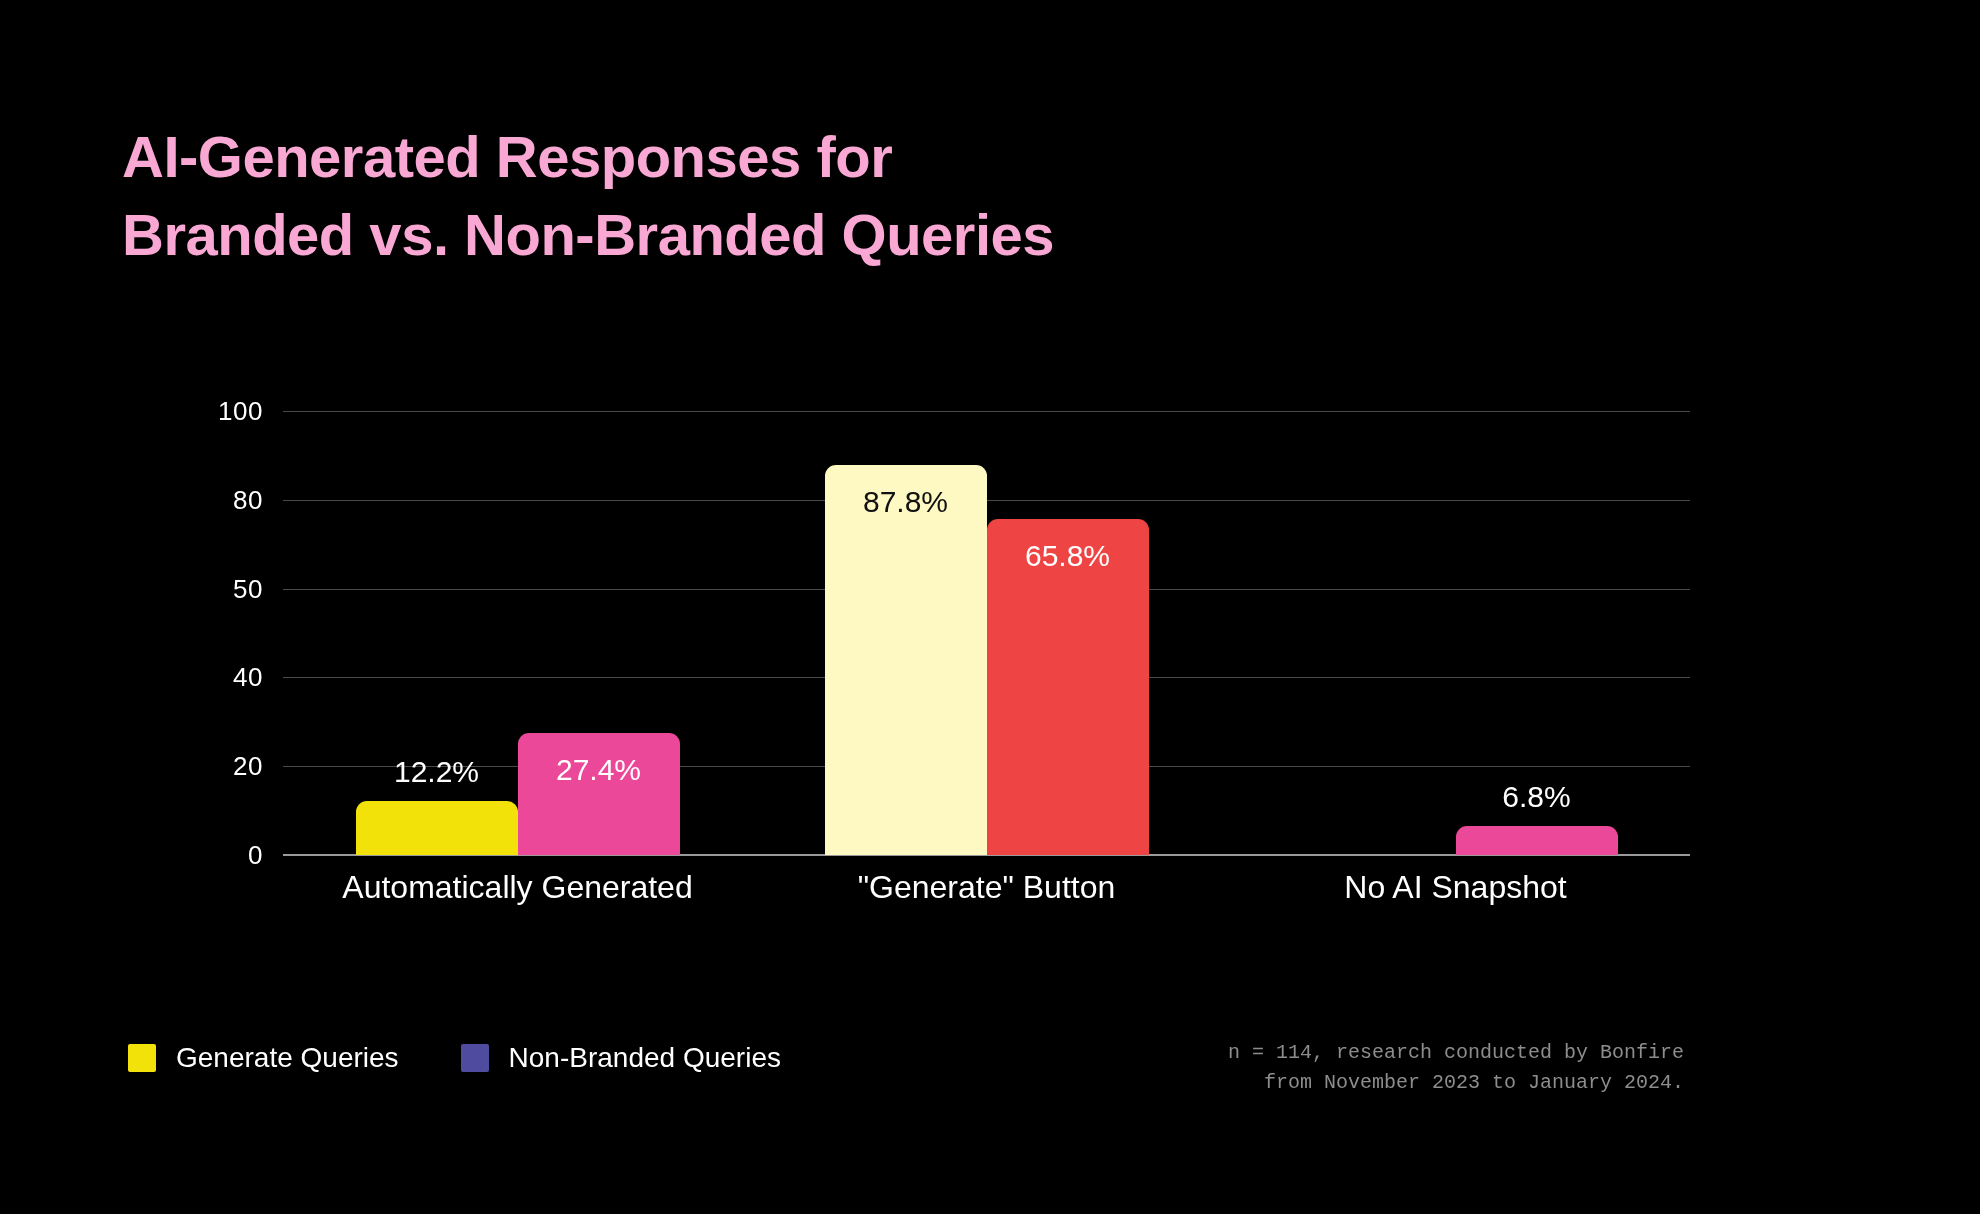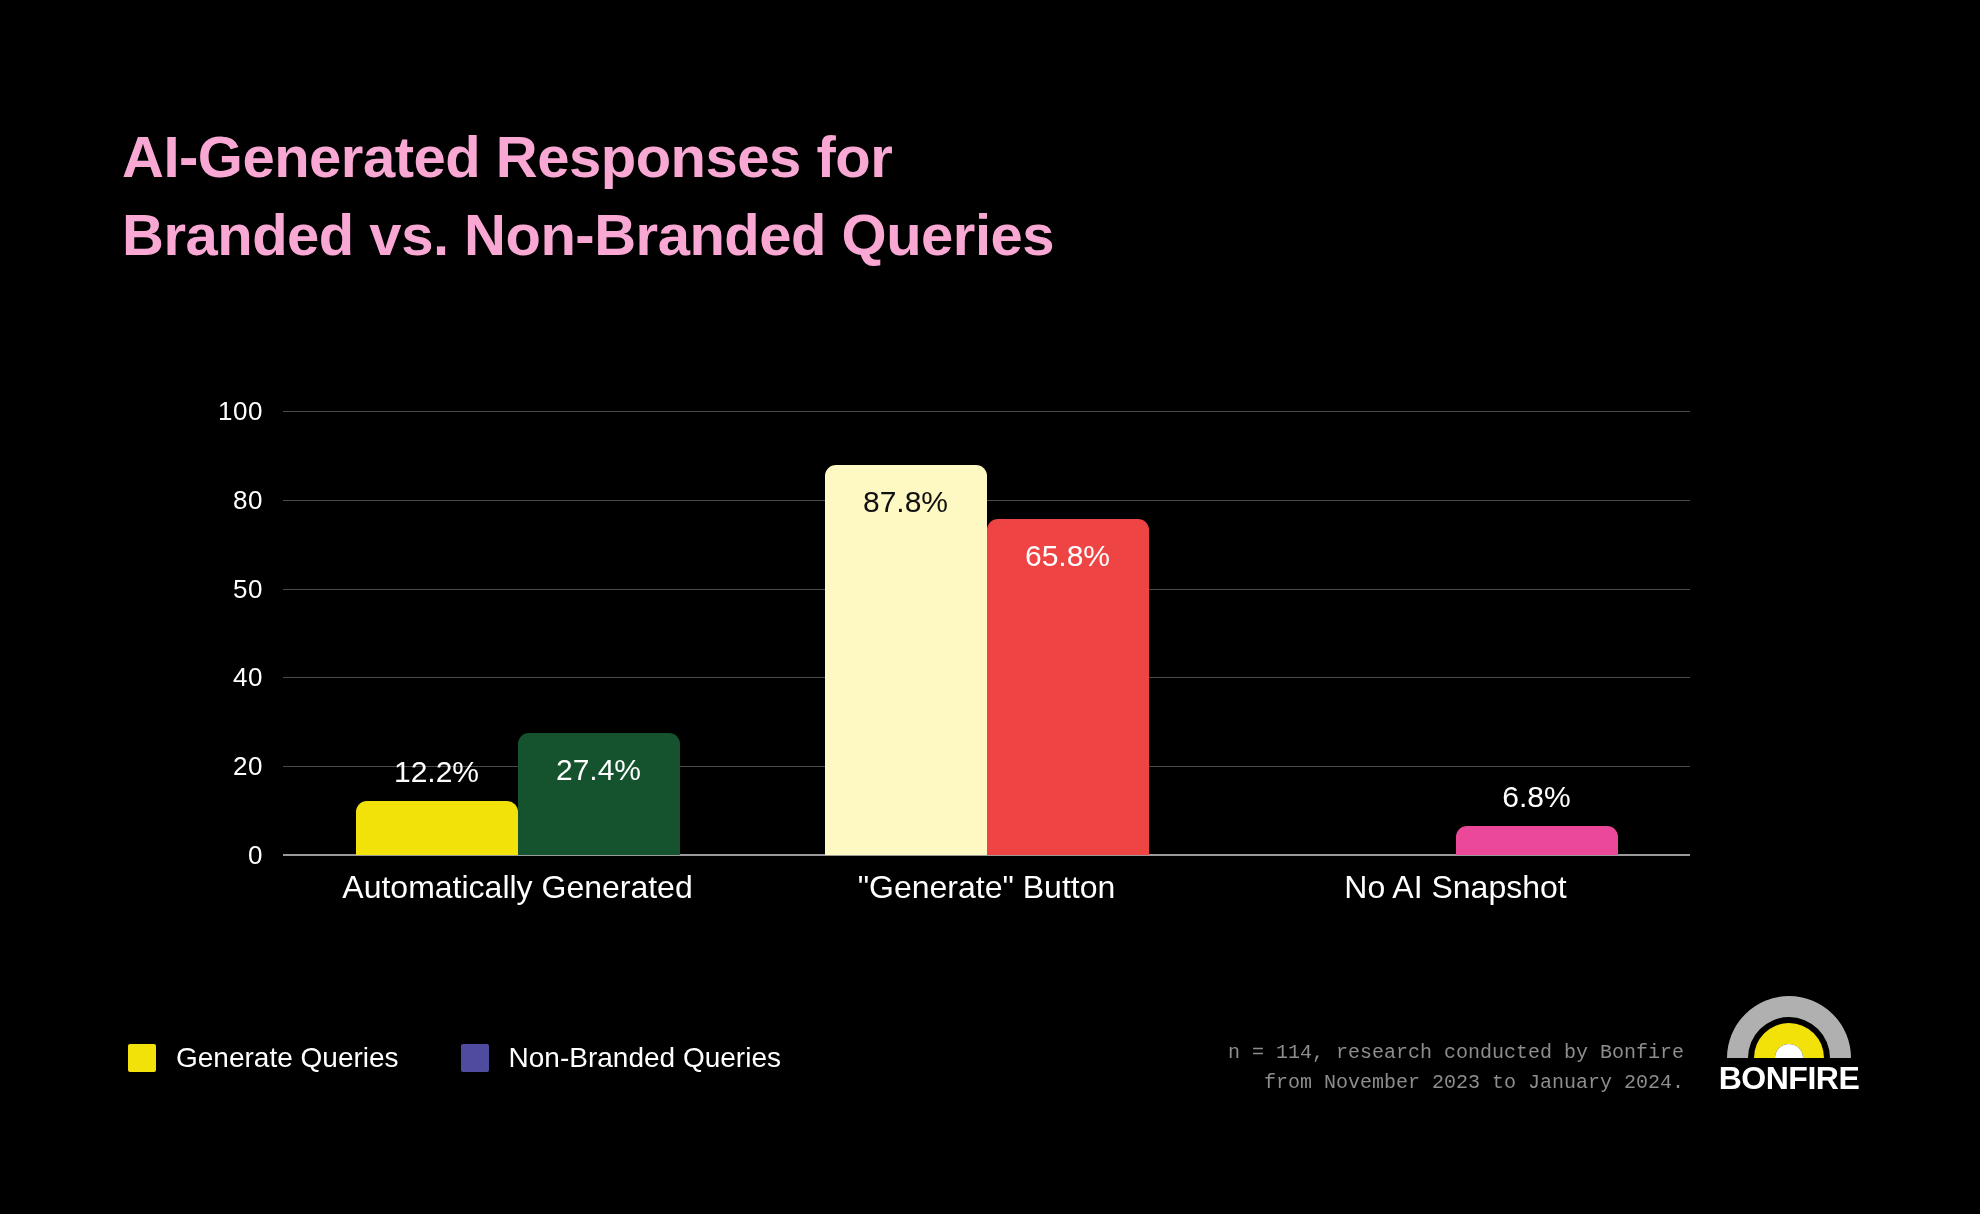--- a/index.html
+++ b/index.html
@@ -169,21 +169,21 @@
           <div class="gridline" style="top: 266.4px;"></div>
           <div class="gridline" style="top: 177.6px;"></div>
           <div class="gridline" style="top: 88.8px;"></div>
           <div class="gridline" style="top: 0px;"></div>
         </div>
       <div class="axisline"></div>
       <div id="bars">
           <div class="bar yellow" style="left: 72.5px; width: 162px; height: 54.168px; background: rgb(242, 226, 9);">
             <div class="barlabel" style="top: -46px; color: rgb(255, 255, 255);">12.2%</div>
           </div>
-          <div class="bar purple" style="left: 234.5px; width: 162px; height: 121.656px; background: #14532d;">
+          <div class="bar purple" style="left: 234.5px; width: 162px; height: 121.656px; background: #ec4899;">
             <div class="barlabel">27.4%</div>
           </div>
           <div class="bar yellow" style="left: 541.5px; width: 162px; height: 389.832px; background: #fef9c3;">
             <div class="barlabel">87.8%</div>
           </div>
           <div class="bar purple" style="left: 703.5px; width: 162px; height: 336px; background: #ef4444;">
             <div class="barlabel">65.8%</div>
           </div>
           <div class="bar purple" style="left: 1172.5px; width: 162px; height: 29px; background: #ec4899;">
             <div class="barlabel" style="top: -46px; color: rgb(255, 255, 255);">6.8%</div>
@@ -204,22 +204,14 @@
         <span class="legend-text">Generate Queries</span>
       </div>
       <div class="legend-item">
         <span class="swatch purple" style="background: rgb(79, 76, 160);"></span>
         <span class="legend-text">Non-Branded Queries</span>
       </div>
     </div>
 
   <div class="footnote">n = 114, research conducted by Bonfire from November 2023 to January 2024.</div>
 
-  <div class="logo">
-    <svg width="142" height="78" viewBox="0 0 142 78">
-      <path d="M9 70 A62 62 0 0 1 133 70 L112 70 A41 41 0 0 0 30 70 Z" fill="#b0b0b0"></path>
-      <path d="M36 70 A35 35 0 0 1 106 70 L85 70 A14 14 0 0 0 57 70 Z" fill="#F2E209"></path>
-      <path d="M57 70 A14 14 0 0 1 85 70 Z" fill="#ffffff"></path>
-    </svg>
-    <div class="logo-word">BONFIRE</div>
-  </div>
 
 </div>
 
 </body></html>

